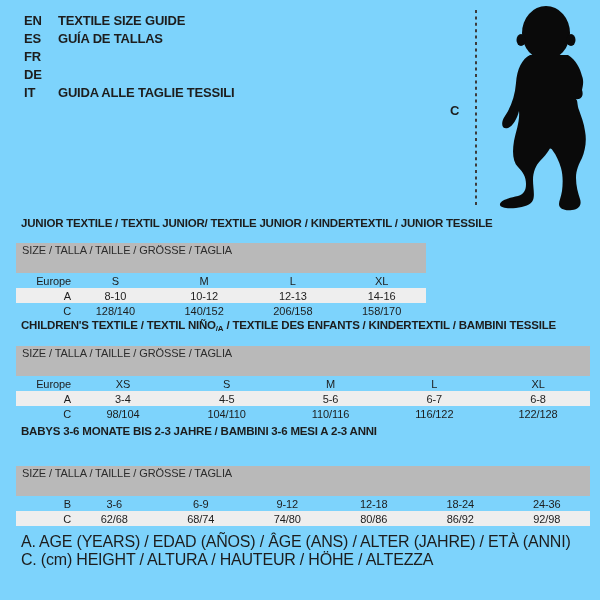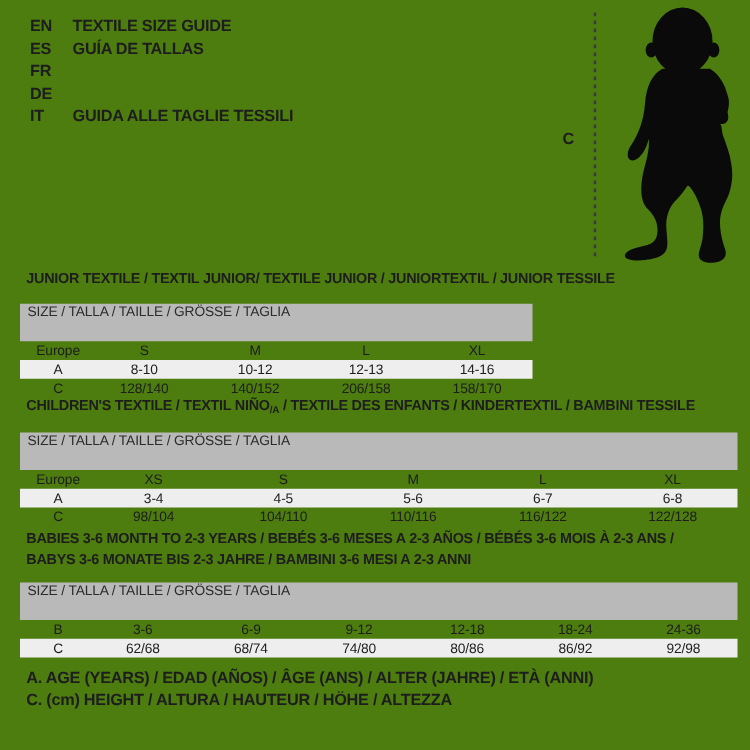--- a/index.html
+++ b/index.html
@@ -1,17 +1,17 @@
 <!DOCTYPE html>
 <html><head>
 <meta charset="utf-8">
 <style>
   html,body{margin:0;padding:0;background:#ffffff;}
   .page{
-    position:relative;width:600px;height:600px;background:#4d7c0f;overflow:hidden;
+    position:relative;width:600px;height:600px;background:#7dd3fc;overflow:hidden;
     font-family:"Liberation Sans","DejaVu Sans",sans-serif;color:#1d1d1d;
   }
   
   .lang-block{position:absolute;left:24px;top:12px;}
   .lang-row{display:flex;font-weight:bold;font-size:13px;line-height:18px;letter-spacing:-0.2px;}
   .lang-code{width:34px;flex:0 0 34px;}
   .lang-title{white-space:nowrap;}
   
   .figure-area{position:absolute;left:440px;top:0;width:160px;height:215px;}
   .figure-svg{position:absolute;left:26px;top:3px;}
@@ -28,26 +28,26 @@
   .tbl.t2{top:346px;width:574px;}
   .tbl.t3{top:466px;width:574px;}
   .size-bar{
     background:#b9b9b9;height:30px;line-height:14px;padding-left:6px;
     font-size:11px;color:#2c2c2c;letter-spacing:-0.1px;
   }
   .trow{display:grid;align-items:center;height:15px;font-size:11px;letter-spacing:-0.1px;}
   .t1 .trow{grid-template-columns:55px repeat(4,1fr);}
   .t2 .trow{grid-template-columns:55px repeat(5,1fr);}
   .t3 .trow{grid-template-columns:55px repeat(6,1fr);}
-  .trow .rlabel{padding-left:6px;text-align:center;}
+  .trow .rlabel{padding-left:6px;text-align:right;}
   .trow .cell{text-align:center;}
   .striped{background:#eeeeee;}
   
   .notes{position:absolute;left:21px;top:533px;}
-  .note-line{font-weight:bold;font-size:13px;line-height:18px;letter-spacing:-0.2px;white-space:nowrap;}
+  .note-line{font-weight:normal;font-size:16px;line-height:18px;letter-spacing:-0.2px;white-space:nowrap;}
 </style>
 </head>
 <body>
 
 <div class="page">
 
   <div class="lang-block">
     <div class="lang-row">
       <span class="lang-code">EN</span>
       <span class="lang-title">TEXTILE SIZE GUIDE</span>
@@ -107,21 +107,21 @@
                  C118,120 115,113 113,107
                  C111,102 112,98 110,96
                  C115,97 118,93 116,87
                  C117,82 118,78 116,73
                  C114,65 110,57 102,52
                  Z"></path>
       </g>
     </svg>
   </div>
 
-  <div class="tbl-title t1-title">JUNIOR TEXTILE / TEXTIL JUNIOR/ TEXTILE JUNIOR / JUNIORTEXTIL / JUNIOR TESSILE</div>
+  <div class="tbl-title t1-title">JUNIOR TEXTILE / TEXTIL JUNIOR/ TEXTILE JUNIOR / KINDERTEXTIL / JUNIOR TESSILE</div>
   <div class="tbl t1">
     <div class="size-bar">SIZE / TALLA / TAILLE / GRÖSSE / TAGLIA</div>
     <div class="trow">
       <span class="rlabel">Europe</span>
       <span class="cell">S</span>
       <span class="cell">M</span>
       <span class="cell">L</span>
       <span class="cell">XL</span>
     </div>
     <div class="trow striped">
@@ -163,21 +163,20 @@
       <span class="rlabel">C</span>
       <span class="cell">98/104</span>
       <span class="cell">104/110</span>
       <span class="cell">110/116</span>
       <span class="cell">116/122</span>
       <span class="cell">122/128</span>
     </div>
   </div>
 
   <div class="tbl-title t3-title">
-    <div>BABIES 3-6 MONTH TO 2-3 YEARS / BEBÉS 3-6 MESES A 2-3 AÑOS / BÉBÉS 3-6 MOIS À 2-3 ANS /</div>
     <div>BABYS 3-6 MONATE BIS 2-3 JAHRE / BAMBINI 3-6 MESI A 2-3 ANNI</div>
   </div>
   <div class="tbl t3">
     <div class="size-bar">SIZE / TALLA / TAILLE / GRÖSSE / TAGLIA</div>
     <div class="trow">
       <span class="rlabel">B</span>
       <span class="cell">3-6</span>
       <span class="cell">6-9</span>
       <span class="cell">9-12</span>
       <span class="cell">12-18</span>

